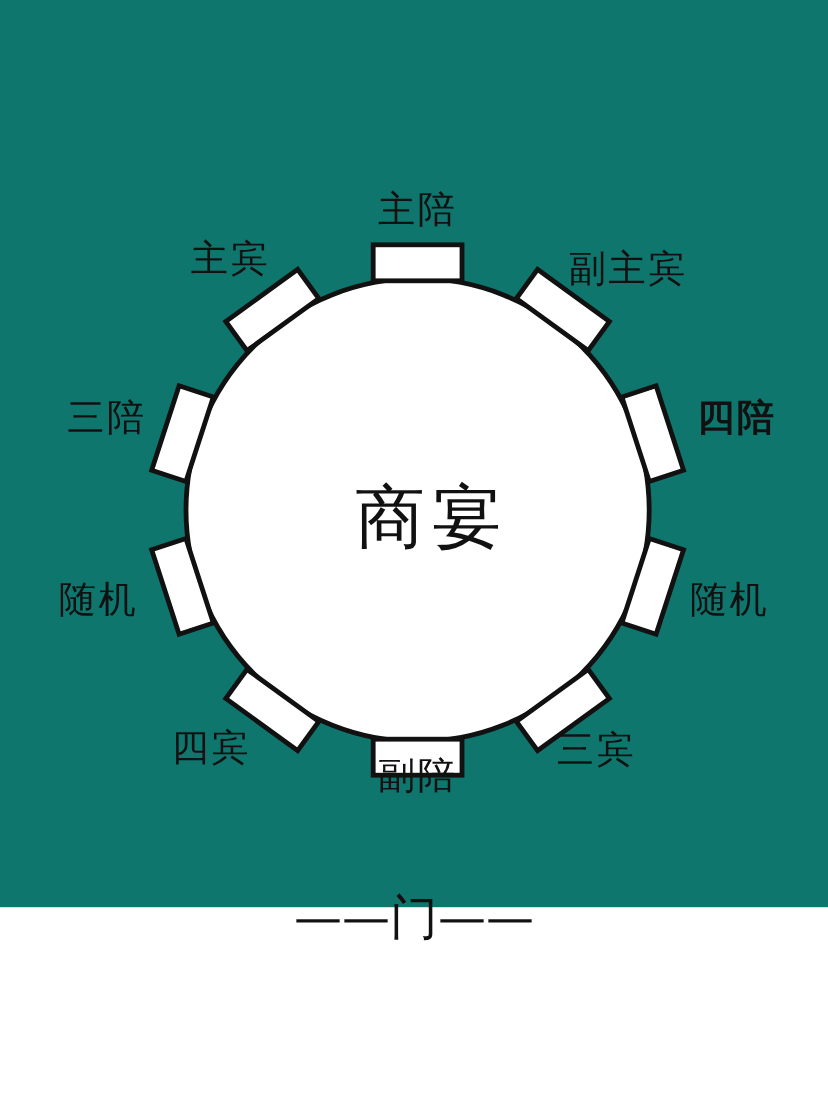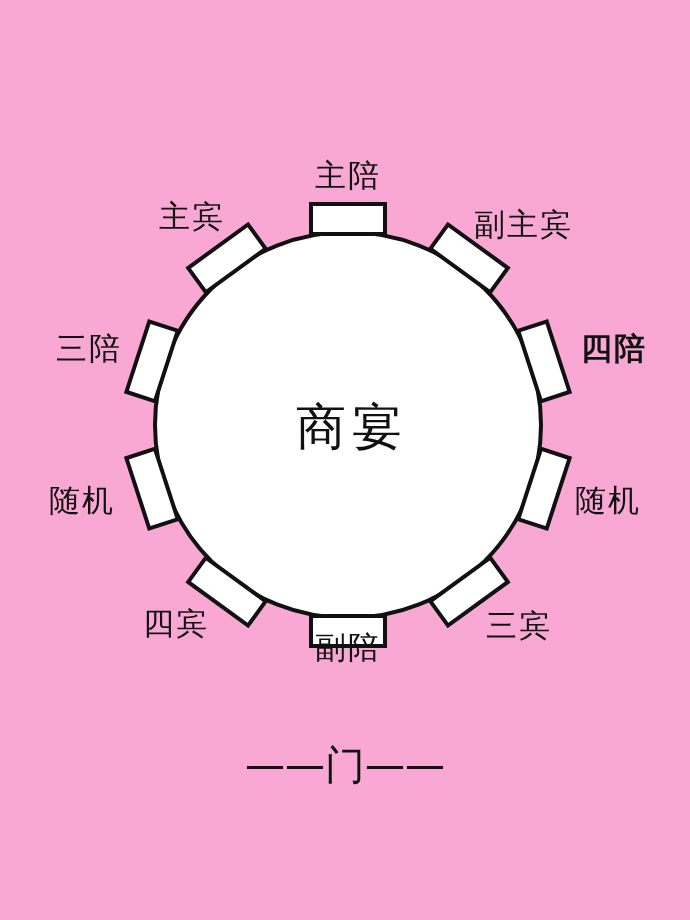--- a/index.html
+++ b/index.html
@@ -10,22 +10,22 @@
   }
   body {
     width: 690px;
     height: 920px;
     overflow: hidden;
     font-family: "DejaVu Sans", "Liberation Sans", sans-serif;
   }
   #stage {
     position: relative;
     width: 690px;
-    height: 920px;
-    background: #f9a8d4;
+    height: 756px;
+    background: #0f766e;
   }
   #diagram-svg {
     position: absolute;
     left: 0;
     top: 0;
     width: 690px;
     height: 920px;
     display: block;
   }
   .seat-label {
@@ -34,21 +34,21 @@
     font-size: 31px;
     line-height: 1;
     color: #111111;
     white-space: nowrap;
     letter-spacing: 2px;
     font-weight: 400;
   }
   .center-label {
     position: absolute;
     font-family: "DejaVu Sans", "Liberation Sans", sans-serif;
-    font-size: 50px;
+    font-size: 58px;
     line-height: 1;
     color: #111111;
     white-space: nowrap;
     letter-spacing: 6px;
     font-weight: 400;
   }
   .door-label {
     position: absolute;
     font-family: "DejaVu Sans", "Liberation Sans", sans-serif;
     font-size: 40px;
@@ -84,21 +84,21 @@
 
   <div id="labels-layer">
       <div class="seat-label" style="left: 315px; top: 159.5px;">主陪</div>
       <div class="seat-label" style="left: 159px; top: 201px;">主宾</div>
       <div class="seat-label" style="left: 474px; top: 208.5px;">副主宾</div>
       <div class="seat-label" style="left: 56px; top: 332.5px;">三陪</div>
       <div class="seat-label" style="left: 581px; top: 332.5px; font-weight: bold;">四陪</div>
       <div class="seat-label" style="left: 49px; top: 484.5px;">随机</div>
       <div class="seat-label" style="left: 575px; top: 484.5px;">随机</div>
       <div class="seat-label" style="left: 143px; top: 609.5px; font-family: Liberation Mono, monospace;">四宾</div>
-      <div class="seat-label" style="left: 486px; top: 609.5px;">三宾</div>
+      <div class="seat-label" style="left: 464px; top: 609.5px;">三宾</div>
       <div class="seat-label" style="left: 315px; top: 632px;">副陪</div>
     </div>
 
   <div class="center-label" id="center-label" style="left: 296px; top: 402px;">商宴</div>
 
   <div class="door-label" id="door-label" style="left: 245px; top: 745px;">——门——</div>
 
 </div>
 
 </body></html>

